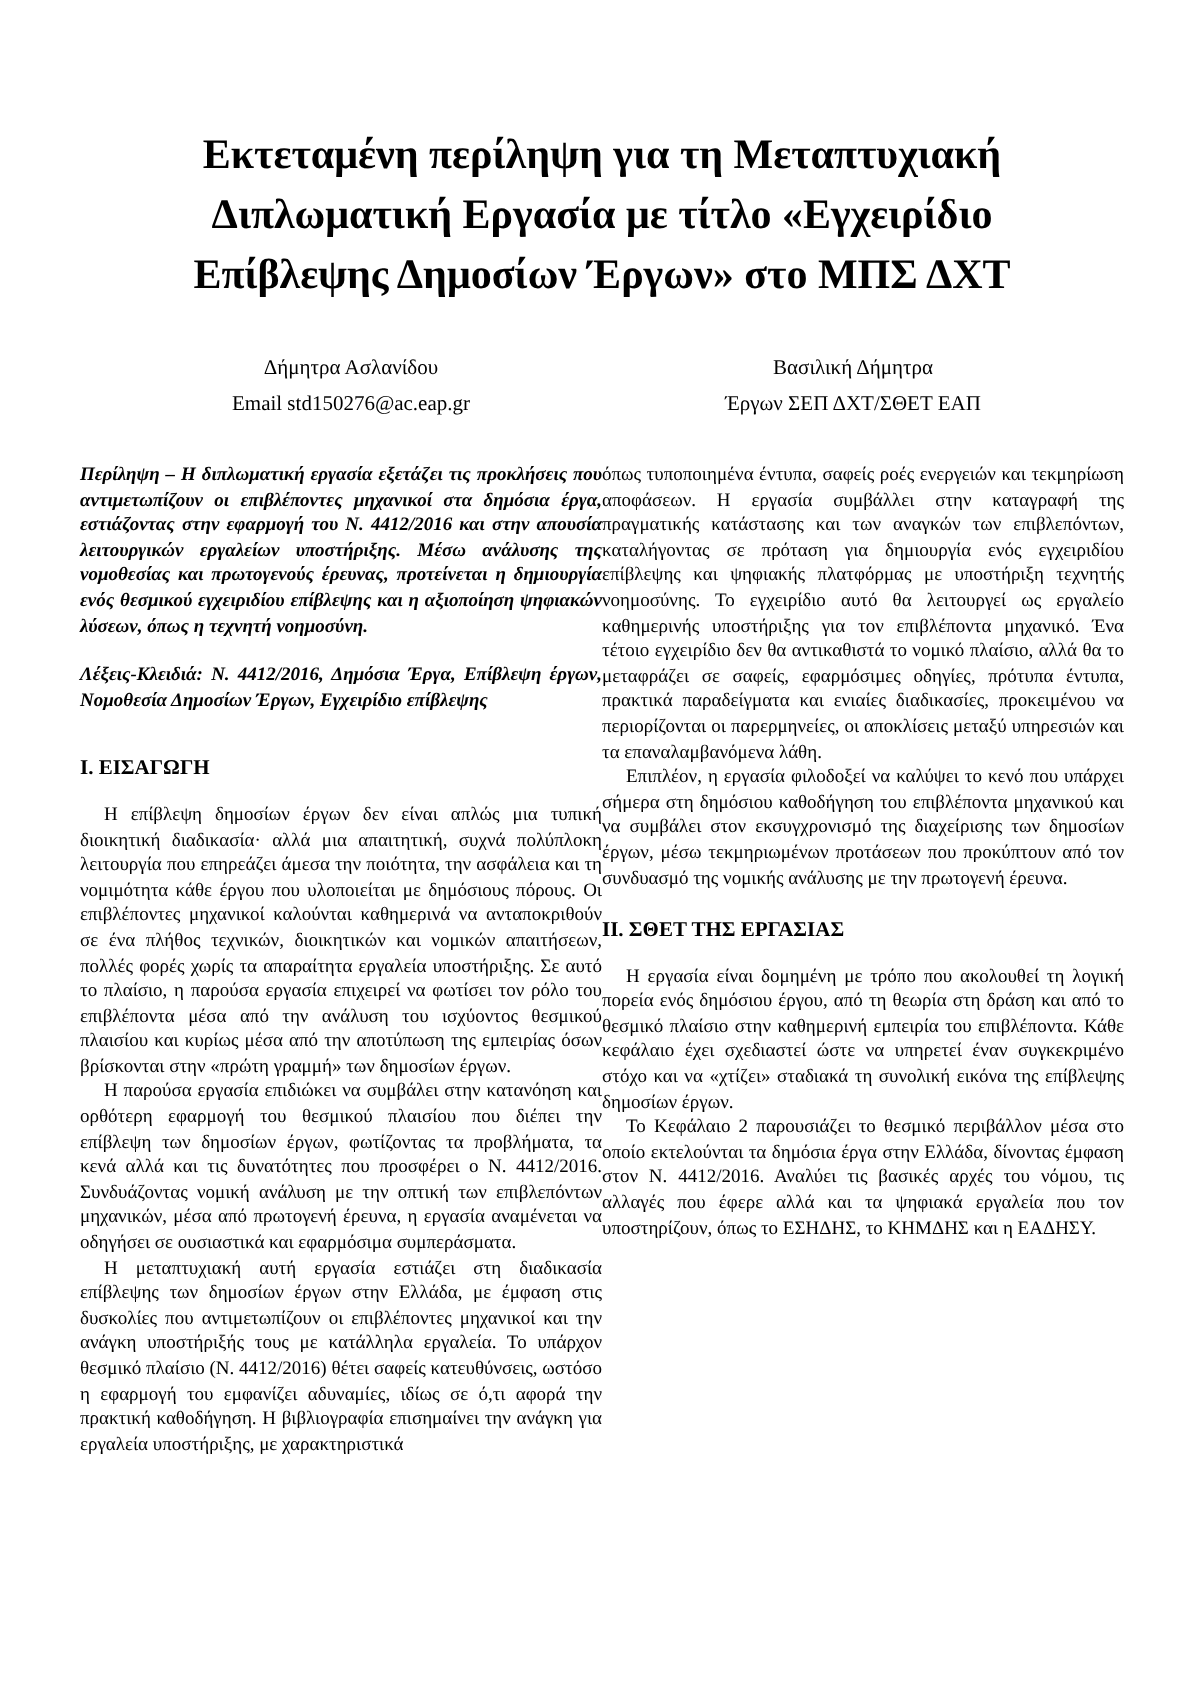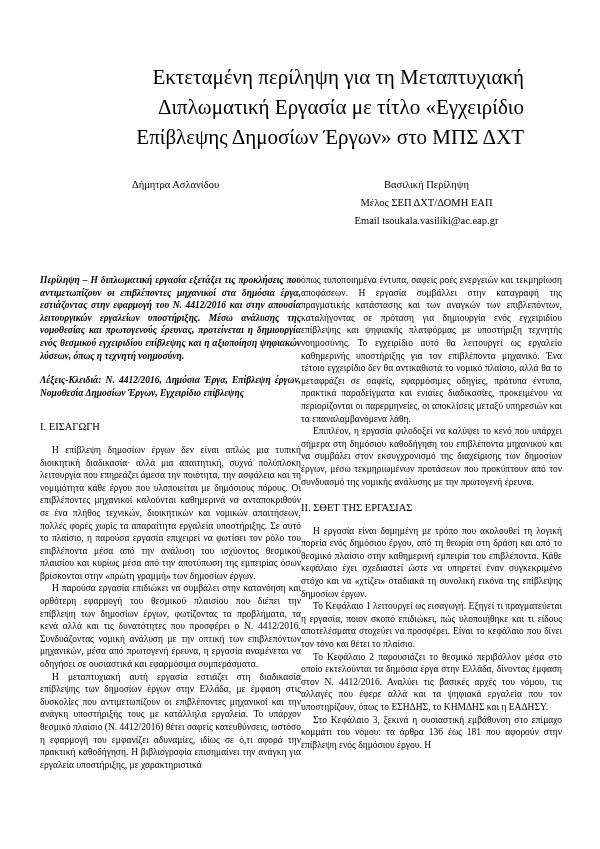--- a/index.html
+++ b/index.html
@@ -10,30 +10,30 @@
   }
   .page {
     box-sizing: border-box;
     width: 600px; height: 849px;
     padding: 62px 38px 0 40px;
     overflow: hidden;
     background: #ffffff;
   }
   .title {
     font-size: 21px;
-    font-weight: 400;
+    font-weight: 700;
     line-height: 30px;
-    text-align: right;
+    text-align: center;
     max-width: 446px;
     margin: 0 auto 24px auto;
   }
   .authors {
     display: flex;
     justify-content: space-between;
-    margin: 0 10px 44px 10px;
+    margin: 0 10px 20px 10px;
   }
   .author {
     flex: 1;
     text-align: center;
     font-size: 10.5px;
     line-height: 18px;
   }
   .columns {
     display: flex;
   }
@@ -45,62 +45,60 @@
     text-align: justify;
   }
   .abstract, .keywords {
     font-weight: bold;
     font-style: italic;
     margin: 0 0 12px 0;
   }
   .keywords { margin-bottom: 22px; }
   .sec-heading {
     font-size: 10.5px;
-    font-weight: normal;
+    font-weight: bold;
     font-style: normal;
     text-align: left;
     margin: 14px 0 10px 0;
   }
   .body-para { margin: 0; }
   .indent { text-indent: 12px; }
 </style>
 </head>
 <body>
 
 <div class="page">
 
   <h1 class="title">Εκτεταμένη περίληψη για τη Μεταπτυχιακή Διπλωματική Εργασία με τίτλο «Εγχειρίδιο Επίβλεψης Δημοσίων Έργων» στο ΜΠΣ ΔΧΤ</h1>
 
   <div class="authors">
     <div class="author">
       <div>Δήμητρα Ασλανίδου</div>
+      <div>Email std150276@ac.eap.gr</div>
     </div>
     <div class="author">
-      <div>Βασιλική Περίληψη</div>
-      <div>Μέλος ΣΕΠ ΔΧΤ/ΔΟΜΗ ΕΑΠ</div>
-      <div>Email tsoukala.vasiliki@ac.eap.gr</div>
+      <div>Βασιλική Δήμητρα</div>
+      <div>Έργων ΣΕΠ ΔΧΤ/ΣΘΕΤ ΕΑΠ</div>
     </div>
   </div>
 
   <div class="columns">
 
     <div class="col">
       <p class="abstract"><span>Περίληψη –</span> <span>Η διπλωματική εργασία εξετάζει τις προκλήσεις που αντιμετωπίζουν οι επιβλέποντες μηχανικοί στα δημόσια έργα, εστιάζοντας στην εφαρμογή του Ν. 4412/2016 και στην απουσία λειτουργικών εργαλείων υποστήριξης. Μέσω ανάλυσης της νομοθεσίας και πρωτογενούς έρευνας, προτείνεται η δημιουργία ενός θεσμικού εγχειριδίου επίβλεψης και η αξιοποίηση ψηφιακών λύσεων, όπως η τεχνητή νοημοσύνη.</span></p>
       <p class="keywords"><span>Λέξεις-Κλειδιά:</span> <span>Ν. 4412/2016, Δημόσια Έργα, Επίβλεψη έργων, Νομοθεσία Δημοσίων Έργων, Εγχειρίδιο επίβλεψης</span></p>
       <h2 class="sec-heading">I. ΕΙΣΑΓΩΓΗ</h2>
       <p class="body-para indent">Η επίβλεψη δημοσίων έργων δεν είναι απλώς μια τυπική διοικητική διαδικασία· αλλά μια απαιτητική, συχνά πολύπλοκη λειτουργία που επηρεάζει άμεσα την ποιότητα, την ασφάλεια και τη νομιμότητα κάθε έργου που υλοποιείται με δημόσιους πόρους. Οι επιβλέποντες μηχανικοί καλούνται καθημερινά να ανταποκριθούν σε ένα πλήθος τεχνικών, διοικητικών και νομικών απαιτήσεων, πολλές φορές χωρίς τα απαραίτητα εργαλεία υποστήριξης. Σε αυτό το πλαίσιο, η παρούσα εργασία επιχειρεί να φωτίσει τον ρόλο του επιβλέποντα μέσα από την ανάλυση του ισχύοντος θεσμικού πλαισίου και κυρίως μέσα από την αποτύπωση της εμπειρίας όσων βρίσκονται στην «πρώτη γραμμή» των δημοσίων έργων.</p>
       <p class="body-para indent">Η παρούσα εργασία επιδιώκει να συμβάλει στην κατανόηση και ορθότερη εφαρμογή του θεσμικού πλαισίου που διέπει την επίβλεψη των δημοσίων έργων, φωτίζοντας τα προβλήματα, τα κενά αλλά και τις δυνατότητες που προσφέρει ο Ν. 4412/2016. Συνδυάζοντας νομική ανάλυση με την οπτική των επιβλεπόντων μηχανικών, μέσα από πρωτογενή έρευνα, η εργασία αναμένεται να οδηγήσει σε ουσιαστικά και εφαρμόσιμα συμπεράσματα.</p>
       <p class="body-para indent">Η μεταπτυχιακή αυτή εργασία εστιάζει στη διαδικασία επίβλεψης των δημοσίων έργων στην Ελλάδα, με έμφαση στις δυσκολίες που αντιμετωπίζουν οι επιβλέποντες μηχανικοί και την ανάγκη υποστήριξής τους με κατάλληλα εργαλεία. Το υπάρχον θεσμικό πλαίσιο (Ν. 4412/2016) θέτει σαφείς κατευθύνσεις, ωστόσο η εφαρμογή του εμφανίζει αδυναμίες, ιδίως σε ό,τι αφορά την πρακτική καθοδήγηση. Η βιβλιογραφία επισημαίνει την ανάγκη για εργαλεία υποστήριξης, με χαρακτηριστικά</p>
     </div>
 
     <div class="col">
       <p class="body-para">όπως τυποποιημένα έντυπα, σαφείς ροές ενεργειών και τεκμηρίωση αποφάσεων. Η εργασία συμβάλλει στην καταγραφή της πραγματικής κατάστασης και των αναγκών των επιβλεπόντων, καταλήγοντας σε πρόταση για δημιουργία ενός εγχειριδίου επίβλεψης και ψηφιακής πλατφόρμας με υποστήριξη τεχνητής νοημοσύνης. Το εγχειρίδιο αυτό θα λειτουργεί ως εργαλείο καθημερινής υποστήριξης για τον επιβλέποντα μηχανικό. Ένα τέτοιο εγχειρίδιο δεν θα αντικαθιστά το νομικό πλαίσιο, αλλά θα το μεταφράζει σε σαφείς, εφαρμόσιμες οδηγίες, πρότυπα έντυπα, πρακτικά παραδείγματα και ενιαίες διαδικασίες, προκειμένου να περιορίζονται οι παρερμηνείες, οι αποκλίσεις μεταξύ υπηρεσιών και τα επαναλαμβανόμενα λάθη.</p>
       <p class="body-para indent">Επιπλέον, η εργασία φιλοδοξεί να καλύψει το κενό που υπάρχει σήμερα στη δημόσιου καθοδήγηση του επιβλέποντα μηχανικού και να συμβάλει στον εκσυγχρονισμό της διαχείρισης των δημοσίων έργων, μέσω τεκμηριωμένων προτάσεων που προκύπτουν από τον συνδυασμό της νομικής ανάλυσης με την πρωτογενή έρευνα.</p>
       <h2 class="sec-heading">II. ΣΘΕΤ ΤΗΣ ΕΡΓΑΣΙΑΣ</h2>
       <p class="body-para indent">Η εργασία είναι δομημένη με τρόπο που ακολουθεί τη λογική πορεία ενός δημόσιου έργου, από τη θεωρία στη δράση και από το θεσμικό πλαίσιο στην καθημερινή εμπειρία του επιβλέποντα. Κάθε κεφάλαιο έχει σχεδιαστεί ώστε να υπηρετεί έναν συγκεκριμένο στόχο και να «χτίζει» σταδιακά τη συνολική εικόνα της επίβλεψης δημοσίων έργων.</p>
-      <p class="body-para indent">Το Κεφάλαιο 1 λειτουργεί ως εισαγωγή. Εξηγεί τι πραγματεύεται η εργασία, ποιον σκοπό επιδιώκει, πώς υλοποιήθηκε και τι είδους αποτελέσματα στοχεύει να προσφέρει. Είναι το κεφάλαιο που δίνει τον τόνο και θέτει το πλαίσιο.</p>
       <p class="body-para indent">Το Κεφάλαιο 2 παρουσιάζει το θεσμικό περιβάλλον μέσα στο οποίο εκτελούνται τα δημόσια έργα στην Ελλάδα, δίνοντας έμφαση στον Ν. 4412/2016. Αναλύει τις βασικές αρχές του νόμου, τις αλλαγές που έφερε αλλά και τα ψηφιακά εργαλεία που τον υποστηρίζουν, όπως το ΕΣΗΔΗΣ, το ΚΗΜΔΗΣ και η ΕΑΔΗΣΥ.</p>
-      <p class="body-para indent">Στο Κεφάλαιο 3, ξεκινά η ουσιαστική εμβάθυνση στο επίμαχο κομμάτι του νόμου: τα άρθρα 136 έως 181 που αφορούν στην επίβλεψη ενός δημόσιου έργου. Η</p>
     </div>
 
   </div>
 
 </div>
 
 </body></html>

